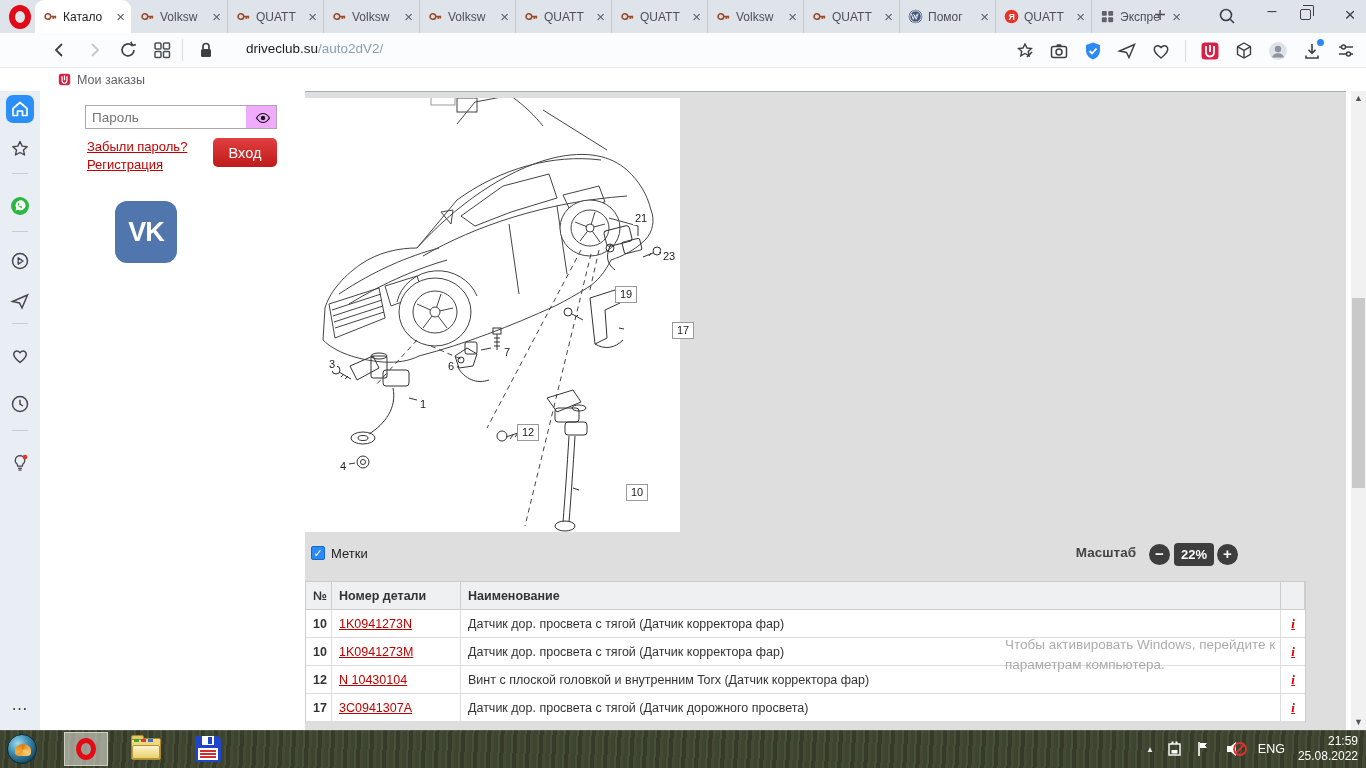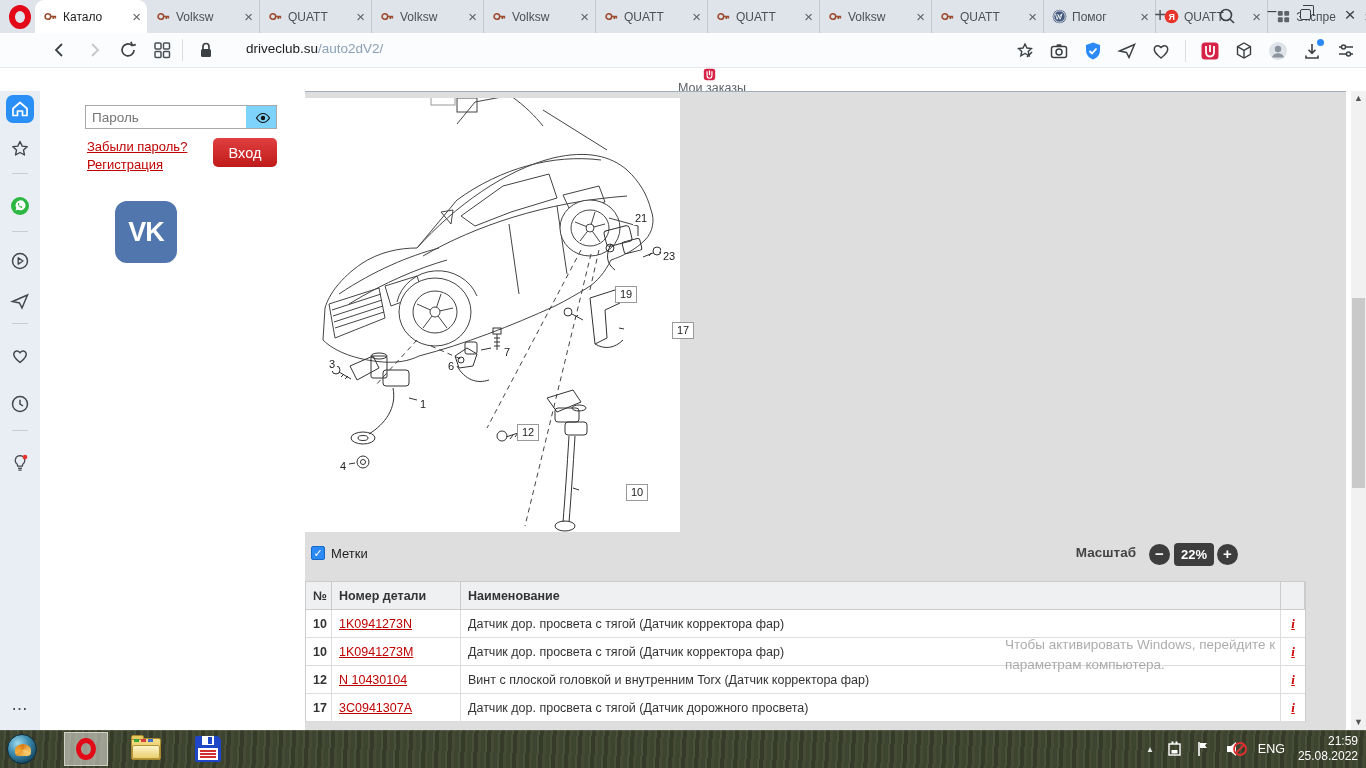--- a/index.html
+++ b/index.html
@@ -3,21 +3,21 @@
 <meta charset="utf-8">
 <style>
   * { margin:0; padding:0; box-sizing:border-box; }
   html,body { width:1366px; height:768px; overflow:hidden; font-family:"Liberation Sans",sans-serif; }
   #root { position:relative; width:1366px; height:768px; background:#fff; }
 
   
   #tabbar { position:absolute; left:0; top:0; width:1366px; height:33px; background:#dfe4ea; display:flex; align-items:flex-end; }
   #opera-logo { position:absolute; left:9px; top:5px; width:22px; height:24px; border:6px solid #e30917; border-radius:50%; }
   #tabs { position:absolute; left:35px; top:0; height:33px; display:flex; }
-  .tab { width:112px; height:33px; display:flex; align-items:center; padding:0 6px 0 8px; font-size:12px; color:#4c5055; border-left:1px solid #c2cad3; cursor:default; }
+  .tab { width:96px; height:33px; display:flex; align-items:center; padding:0 6px 0 8px; font-size:12px; color:#4c5055; border-left:1px solid #c2cad3; cursor:default; }
   .tab:first-child { border-left:none; }
   .tab.active { background:#fff; border-radius:9px 9px 0 0; border-left-color:transparent; color:#202124; }
   .tab.active + .tab { border-left-color:transparent; }
   .tfav { width:15px; height:15px; flex:0 0 15px; margin-right:5px; }
   .tfav svg { width:15px; height:15px; display:block; }
   .tlabel { flex:1; overflow:hidden; white-space:nowrap; }
   .tclose { font-size:15px; color:#5f6368; margin-left:3px; line-height:1; }
   #newtab { position:absolute; left:1148px; top:4px; font-size:20px; color:#4c5055; width:24px; text-align:center; }
   #tab-search { position:absolute; left:1218px; top:7px; }
   #win-min { position:absolute; left:1258px; top:2px; font-size:16px; color:#3c4043; width:28px; text-align:center; }
@@ -31,37 +31,37 @@
   .ticon svg { width:20px; height:20px; display:block; }
   #url-box { position:absolute; left:218px; top:8px; font-size:13.5px; color:#202124;margin-left:28px; }
   #url-path { color:#8aa0b6; }
   .vdiv { position:absolute; top:6px; width:1px; height:22px; background:#dadfe4; }
   #toolbar-right { position:absolute; right:10px; top:7px; display:flex; gap:14px; align-items:center; }
   #toolbar-right .ric { width:20px; height:20px; position:relative; }
   #toolbar-right .ric svg { width:20px; height:20px; display:block; }
   .bluedot { position:absolute; right:-2px; top:-2px; width:7px; height:7px; border-radius:50%; background:#2b8af5; }
 
   
-  #bookmarks { position:absolute; left:0; top:68px; width:1366px; height:23px; background:#fff; display:flex; align-items:center; padding-left:58px;flex-direction:column; }
+  #bookmarks { position:absolute; left:0; top:68px; width:1366px; height:23px; background:#fff; display:flex; align-items:center; padding-left:58px; }
   #bm-icon { width:13px; height:13px; margin-right:6px; }
   #bm-icon svg { width:13px; height:13px; display:block; }
   #bm-label { font-size:12.5px; color:#5f6368; }
 
   
   #osidebar { position:absolute; left:0; top:91px; width:40px; height:639px; background:#e9eef4; }
   .sicon { position:absolute; left:6px; width:28px; height:28px; display:flex; align-items:center; justify-content:center; }
   .sicon svg { width:20px; height:20px; }
   .sicon.active { background:#2a8ff7; border-radius:7px; }
   .sdiv { position:absolute; left:12px; width:16px; height:1px; background:#c6cdd5; }
   #s-ellipsis { position:absolute; left:0; top:608px; width:40px; text-align:center; font-size:16px; color:#44474d; letter-spacing:1px; }
 
   
   #page { position:absolute; left:40px; top:91px; width:1326px; height:639px; background:#fff; }
   #login { position:absolute; left:0; top:0; width:265px; height:639px; background:#fff; }
-  #pwd-wrap { position:absolute; left:45px; top:14px; width:192px; height:24px; border:1px solid #a9a9a9; background:#7dd3fc; }
+  #pwd-wrap { position:absolute; left:45px; top:14px; width:192px; height:24px; border:1px solid #a9a9a9; background:#f0abfc; }
   #pwd-input { width:160px; height:22px; border:none; outline:none; font-size:13.5px; padding-left:6px; color:#333; font-family:"Liberation Sans",sans-serif; }
   #pwd-eye { position:absolute; right:5px; top:4px; width:16px; height:16px; }
   #pwd-eye svg { width:16px; height:16px; display:block; }
   .redlink { position:absolute; left:47px; font-size:13px; color:#c00000; text-decoration:underline; cursor:pointer; }
   #login-btn { position:absolute; left:173px; top:47px; width:64px; height:29px; background:linear-gradient(#e04040,#c01a1a); border:none; border-radius:5px; color:#fff; font-weight:normal; font-size:14.5px; font-family:"Liberation Sans",sans-serif; }
   #vk-logo { position:absolute; left:75px; top:110px; width:62px; height:62px; background:#5176ad; border-radius:12px; display:flex; align-items:center; justify-content:center; color:#fff; font-weight:bold; font-size:27px; letter-spacing:-1px; }
 
   
   #catalog { position:absolute; left:265px; top:0; width:1041px; height:639px; background:#dedede; border-top:1px solid #9fb0bd; }
   #diagram { position:absolute; left:0; top:6px; width:375px; height:434px; background:#fff; }

